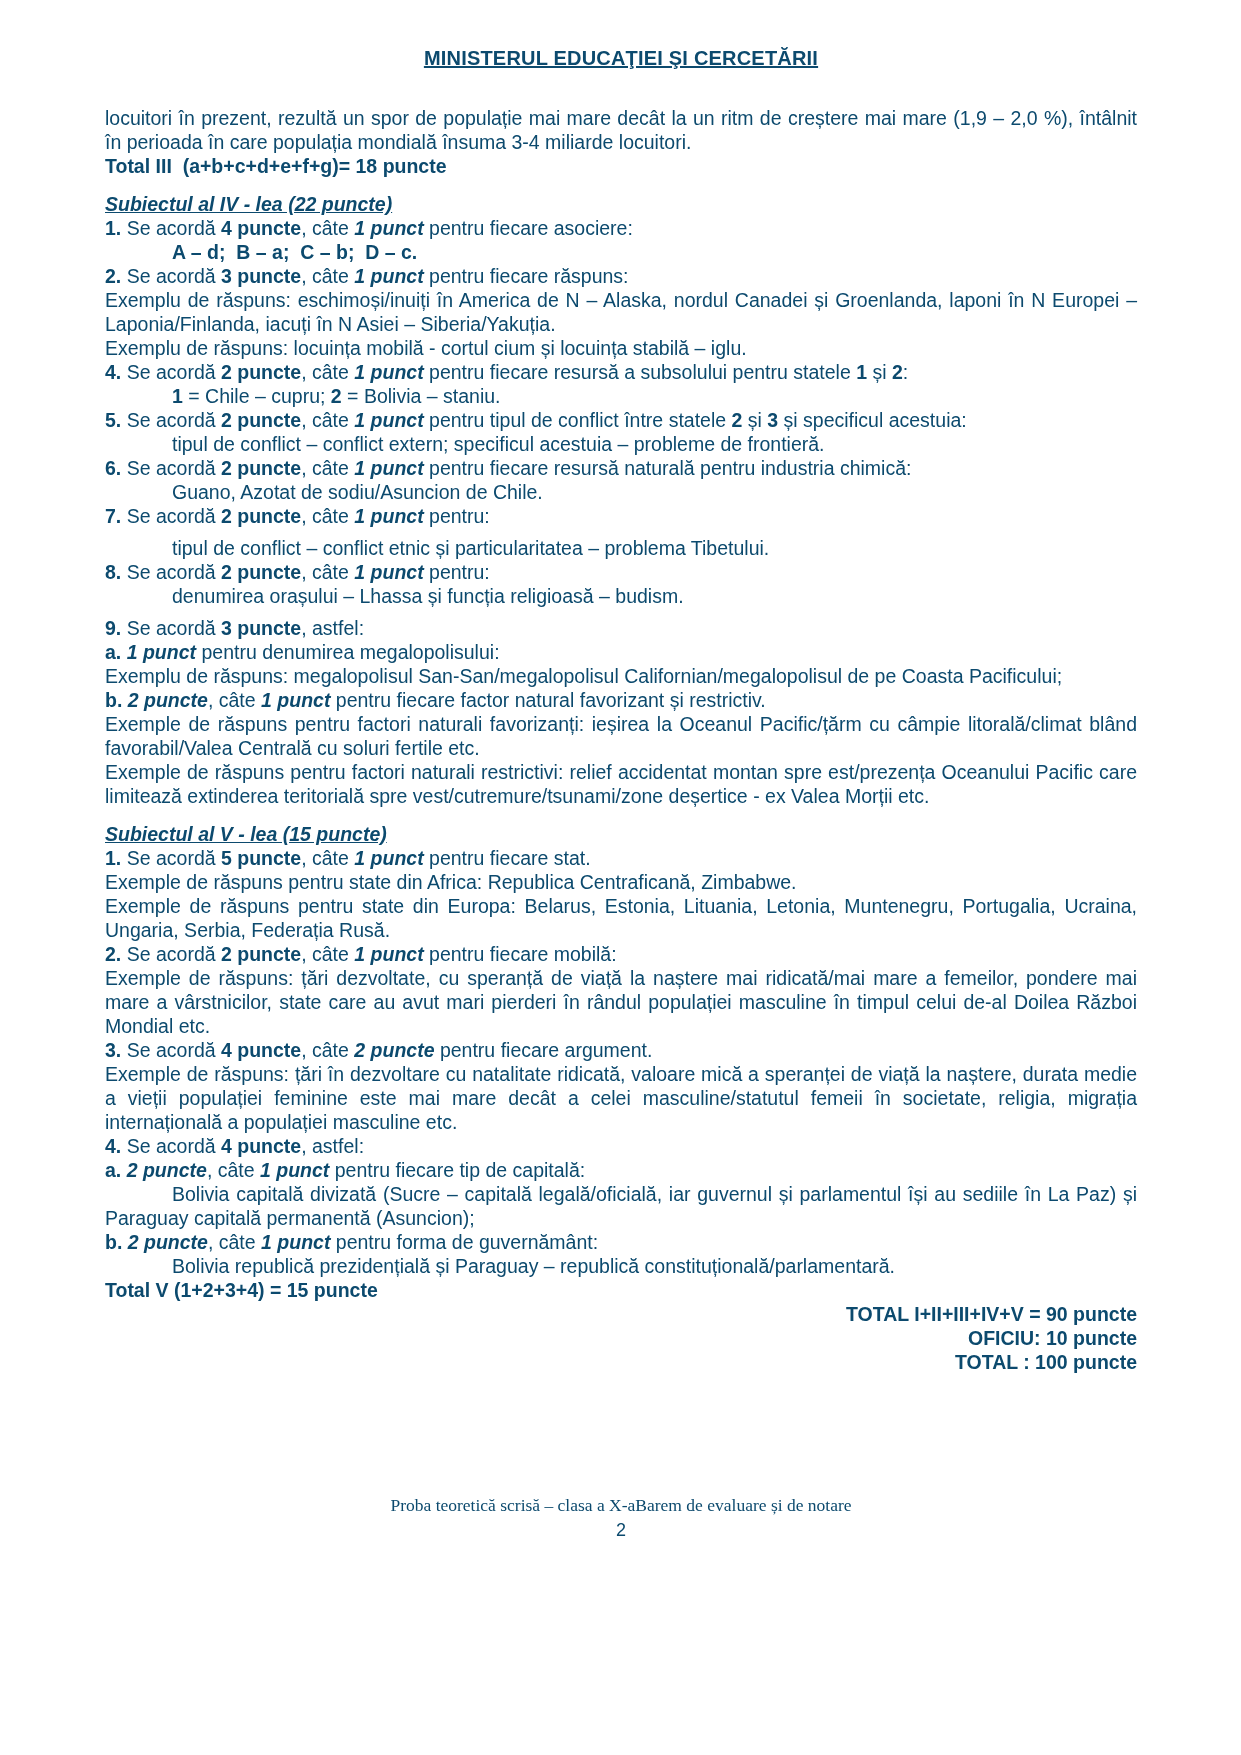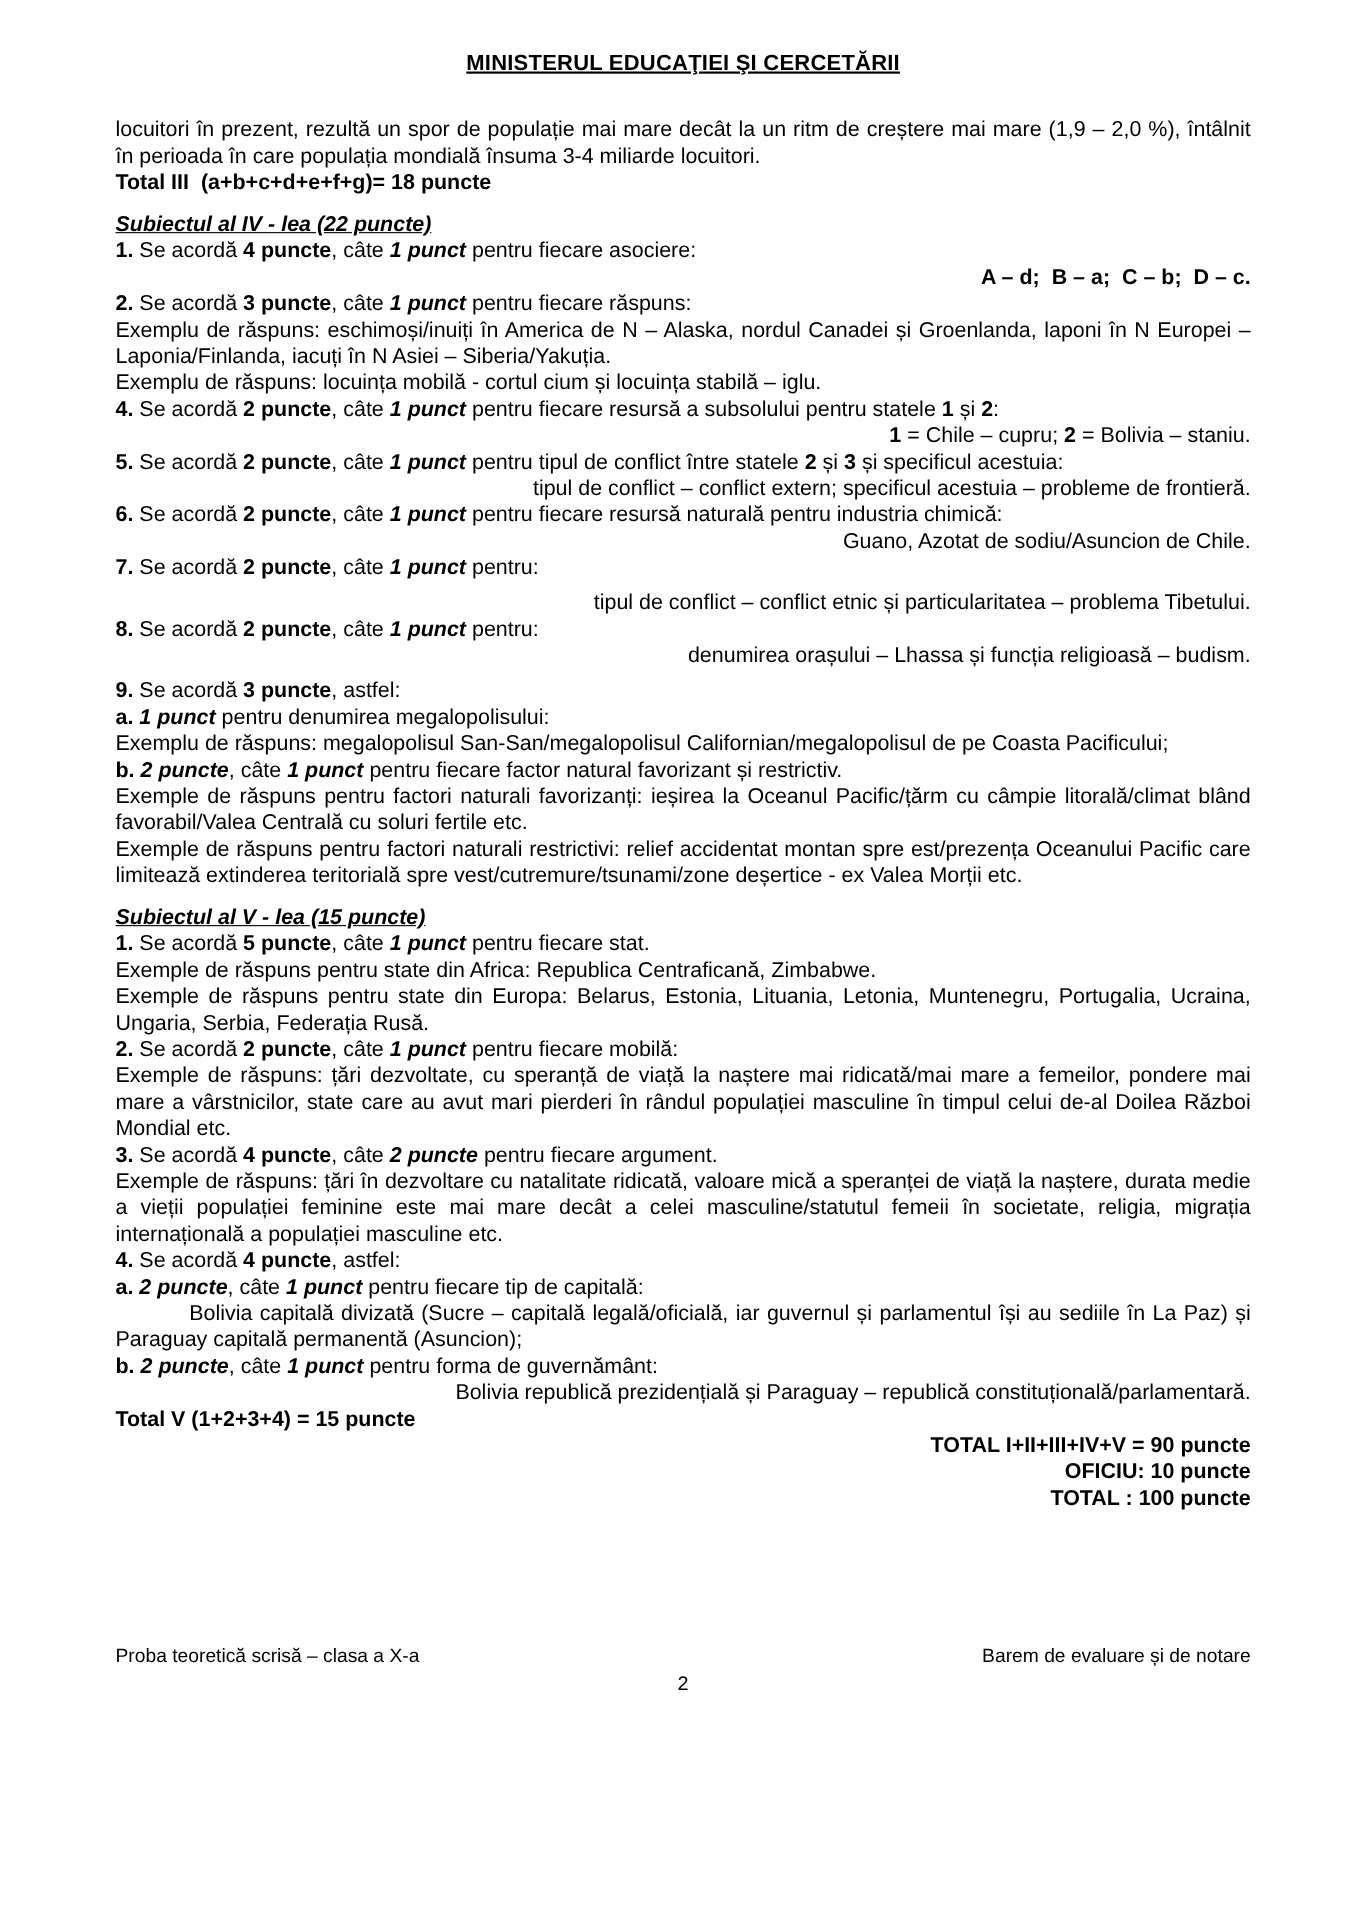--- a/index.html
+++ b/index.html
@@ -7,49 +7,49 @@
   .page {
     width: 1241px;
     height: 1755px;
     margin: 0 auto;
     background: #ffffff;
     position: relative;
     padding: 46px 104px 0 105px;
     font-family: "Liberation Sans", "DejaVu Sans", sans-serif;
     font-size: 19.5px;
     line-height: 24px;
-    color: #000000;
+    color: #0c4a6e;
   }
   .header { text-align: center; margin-bottom: 36px; }
   .header-title {
     font-weight: bold;
     text-decoration: underline;
     font-size: 20px;
     letter-spacing: 0.2px;
   }
   .doc-body p.line { margin: 0; white-space: pre-wrap; }
   .align-justify { text-align: justify; }
   .align-right   { text-align: left; }
   .align-center  { text-align: right; }
-  .indent        { padding-left: 67px; text-align: right; }
+  .indent        { padding-left: 67px; }
   .first-indent  { text-indent: 67px; }
   .heading       { margin-top: 14px !important; }
   .gap           { margin-top: 8px !important; }
   .b { font-weight: bold; }
   .i { font-style: italic; }
   .u { text-decoration: underline; font-style: italic; }
   .footer {
     position: absolute;
     top: 1494px;
     left: 105px;
     right: 104px;
     font-size: 17.5px;
     line-height: 22px;
   }
-  .footer-row { display: flex; justify-content: space-between; }
+  .footer-row { display: flex; justify-content: center; font-family: Liberation Serif, serif; }
   .footer-page { text-align: center; margin-top: 3px; font-size: 18px; }
 </style>
 </head>
 <body>
 
 <div class="page">
 
   <div class="header">
     <span class="header-title">MINISTERUL EDUCAŢIEI ŞI CERCETĂRII</span>
   </div>

